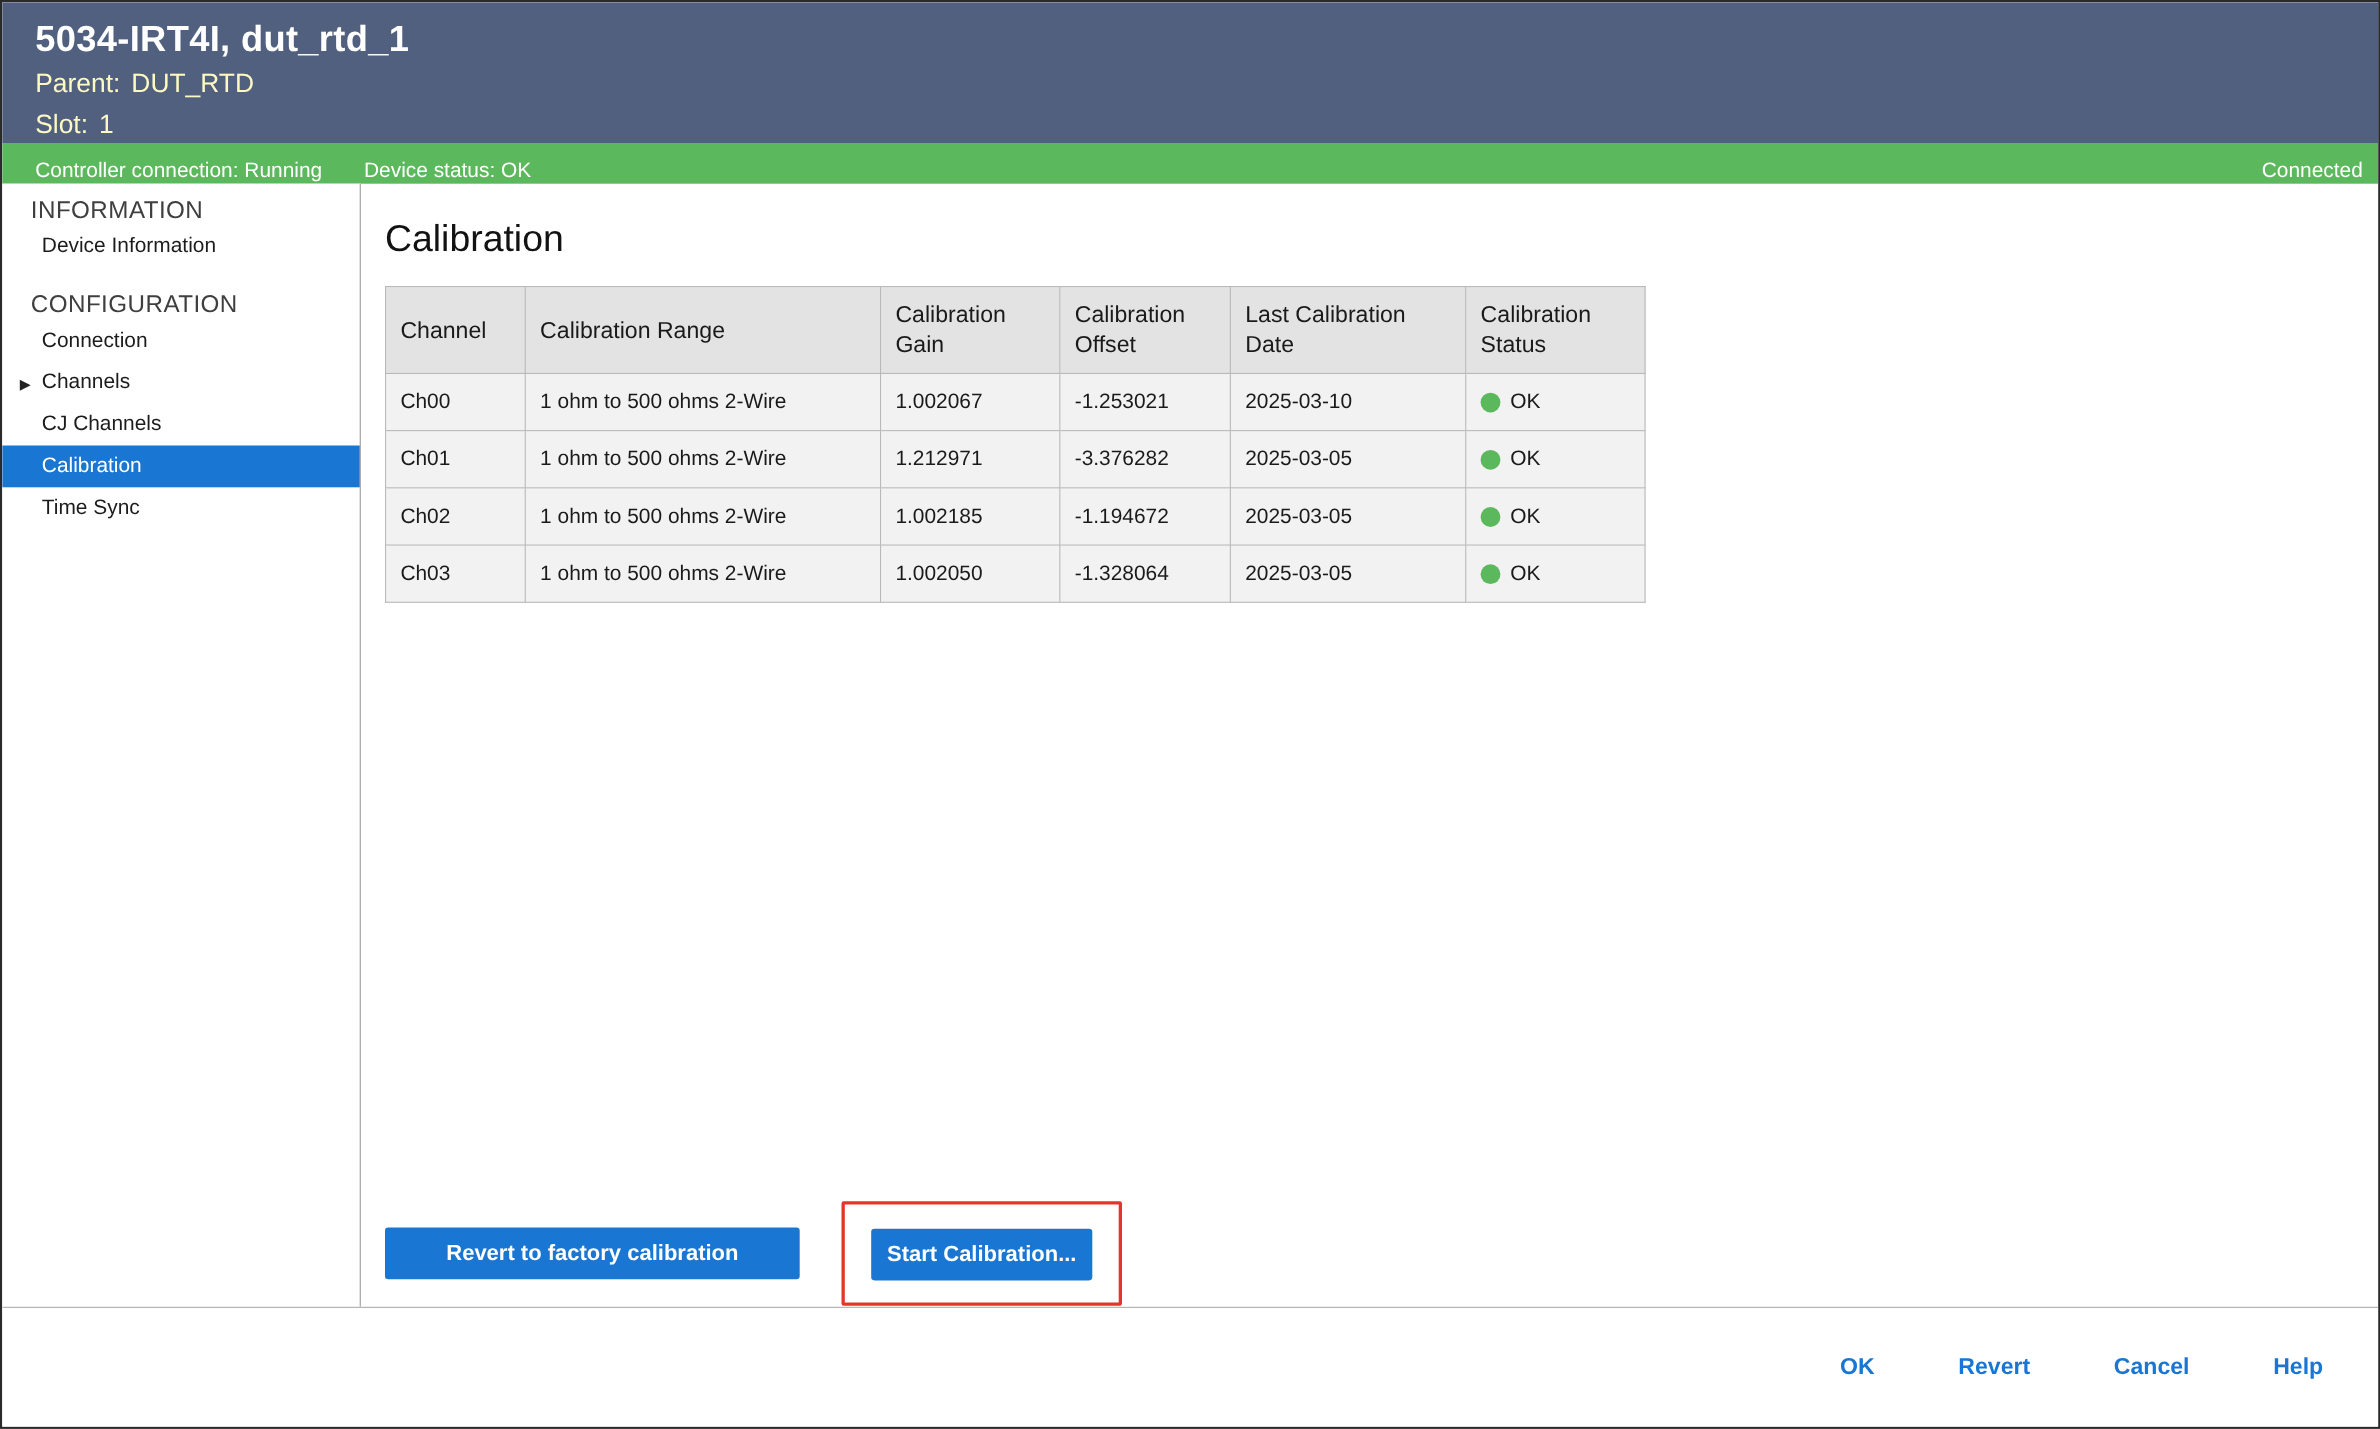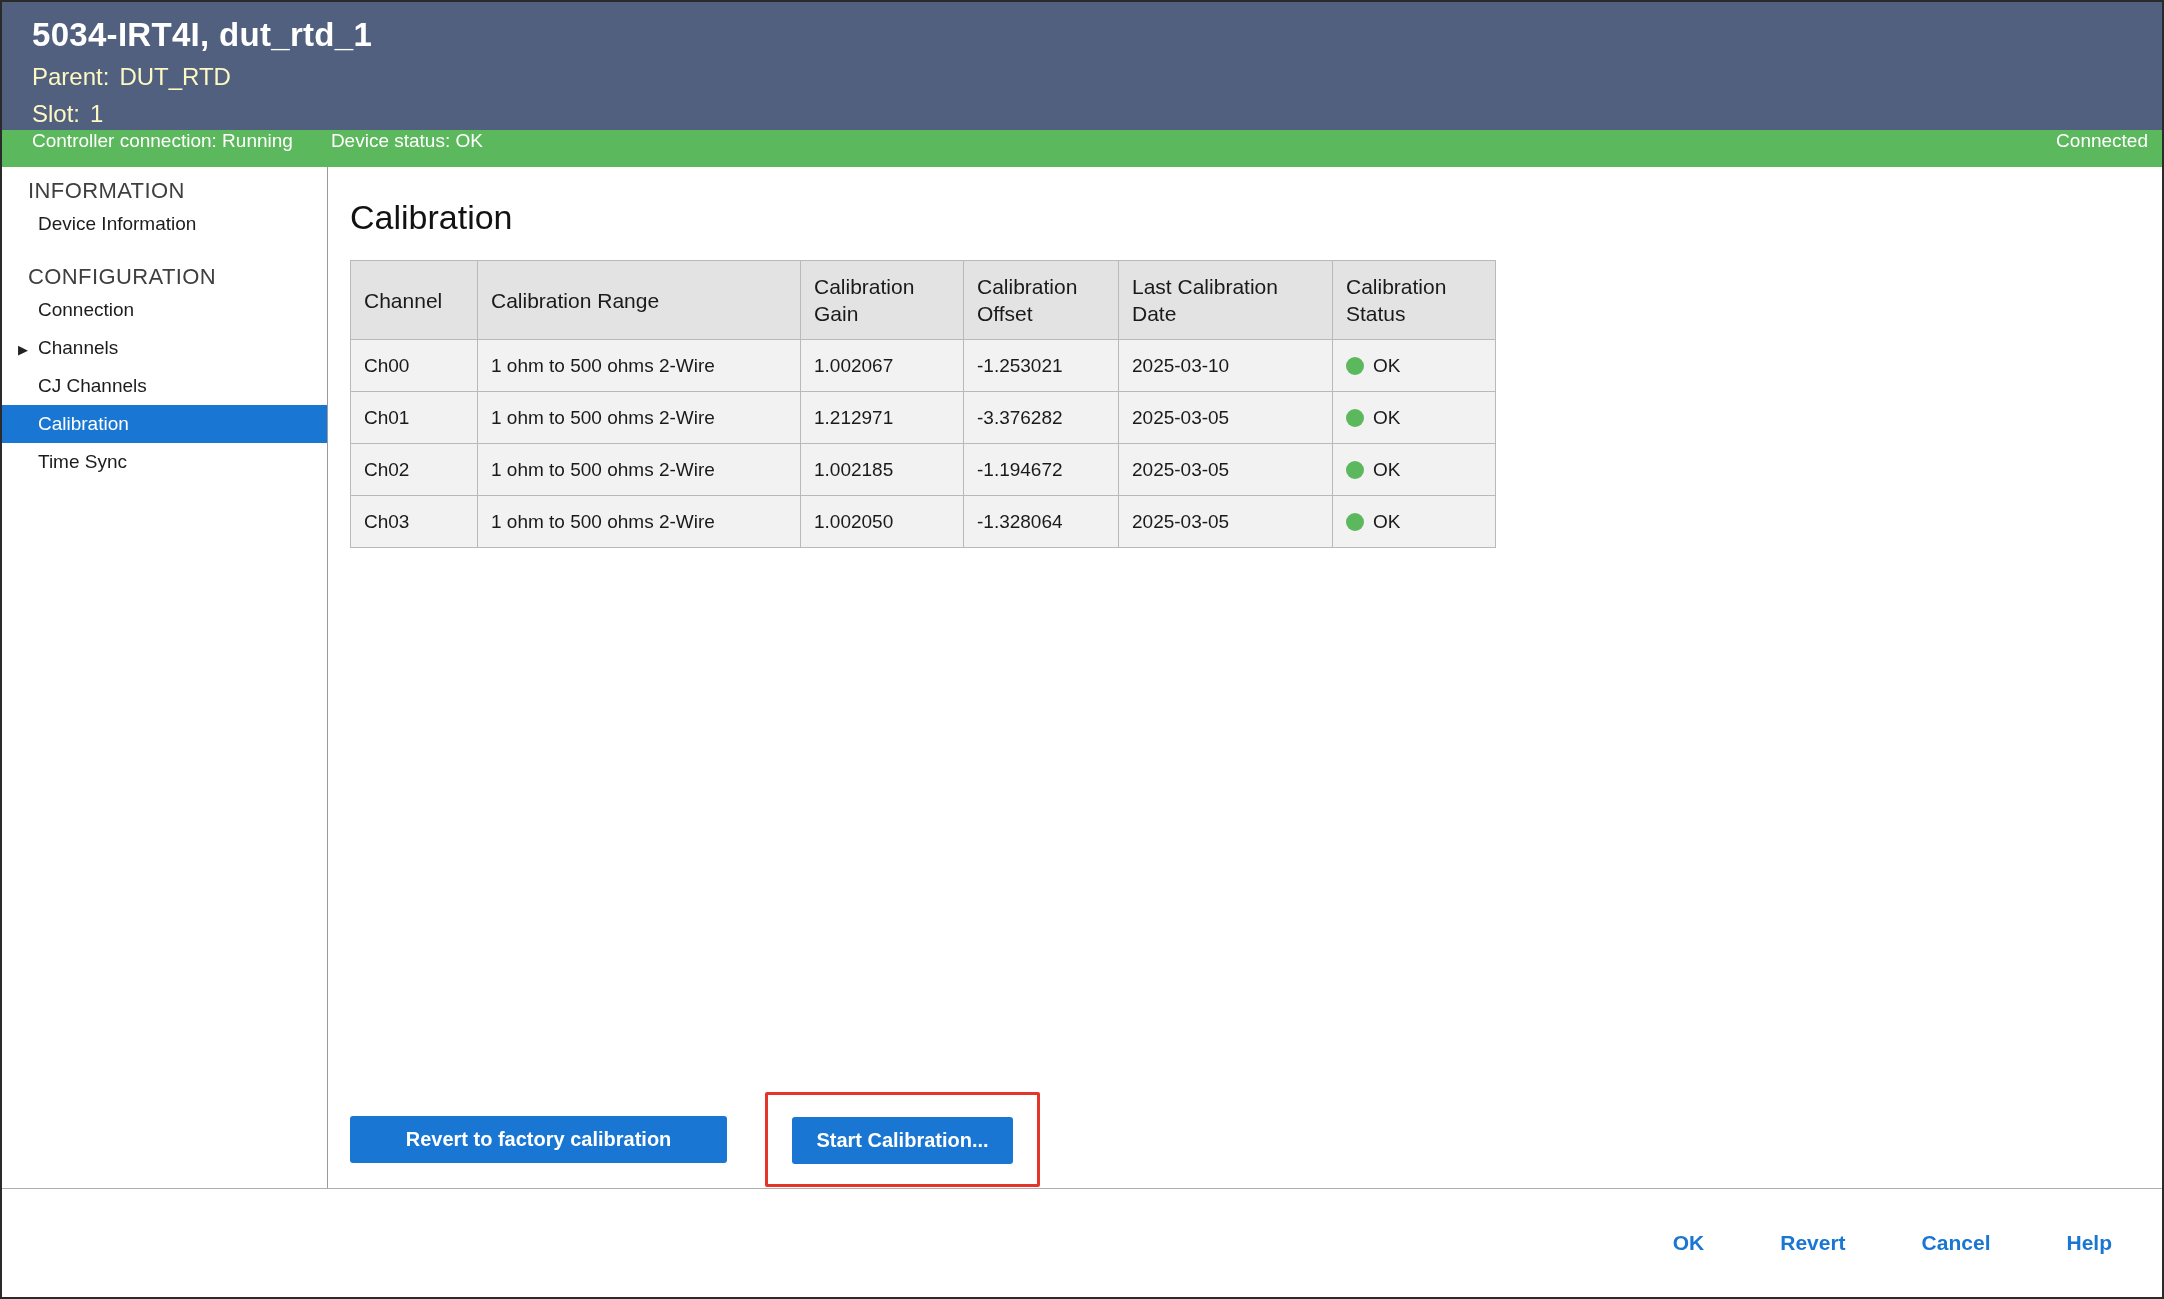--- a/index.html
+++ b/index.html
@@ -11,21 +11,21 @@
   
   .titlebar { position:absolute; top:0; left:0; right:0; height:128px;
               background:#50607e; color:#fff; padding:14px 0 0 30px; }
   .titlebar .title { font-size:33px; font-weight:700; letter-spacing:0.3px; }
   .titlebar .meta { font-size:24px; margin-top:9px; color:#fef9c3; }
   .titlebar .meta .lbl { margin-right:10px; }
 
   
   .statusbar { position:absolute; top:128px; left:0; right:0; height:37px;
                background:#5cb85c; color:#fff; font-size:19px;
-               display:flex; align-items:flex-start; padding:0 14px 0 30px; }
+               display:flex; align-items:flex-end; padding:0 14px 0 30px; }
   .statusbar .seg { margin-right:38px; }
   .statusbar .spacer { flex:1; }
 
   
   .content { position:absolute; top:165px; left:0; right:0; bottom:109px; display:flex; }
 
   
   .sidebar { width:326px; border-right:1px solid #9b9b9b; padding-top:10px;
              flex:0 0 326px; background:#fff; }
   .section-header { font-size:22px; color:#3f3f3f; line-height:28px;
@@ -51,21 +51,21 @@
   .col-offset { width:155px; } .col-date { width:214px; } .col-status { width:163px; }
   .status-cell { display:flex; align-items:center; gap:9px; }
   .dot { width:18px; height:18px; border-radius:50%; background:#5cb85c; display:inline-block; }
 
   
   .actions { position:absolute; top:925px; left:22px; display:flex; align-items:center; }
   .btn { background:#1976d2; color:#fff; border:none; border-radius:3px;
          font-family:"Liberation Sans", sans-serif; font-size:20px; font-weight:700;
          height:47px; padding:0 26px; cursor:pointer; }
   .btn.revert { width:377px; }
-  .btn.start { width:221px; padding:0 10px; }
+  .btn.start { width:201px; padding:0 10px; }
   .highlight-box { border:3px solid #e5352b; border-radius:2px;
                    padding:22px 24px 20px 24px; margin-left:38px; }
 
   
   .footer { position:absolute; left:0; right:0; bottom:0; height:109px;
             border-top:1px solid #aeaeae; background:#fff;
             display:flex; align-items:center; justify-content:flex-end;
             gap:76px; padding-right:50px; }
   .footer a { color:#1976d2; font-size:21px; font-weight:600; text-decoration:none;
               cursor:pointer; }

